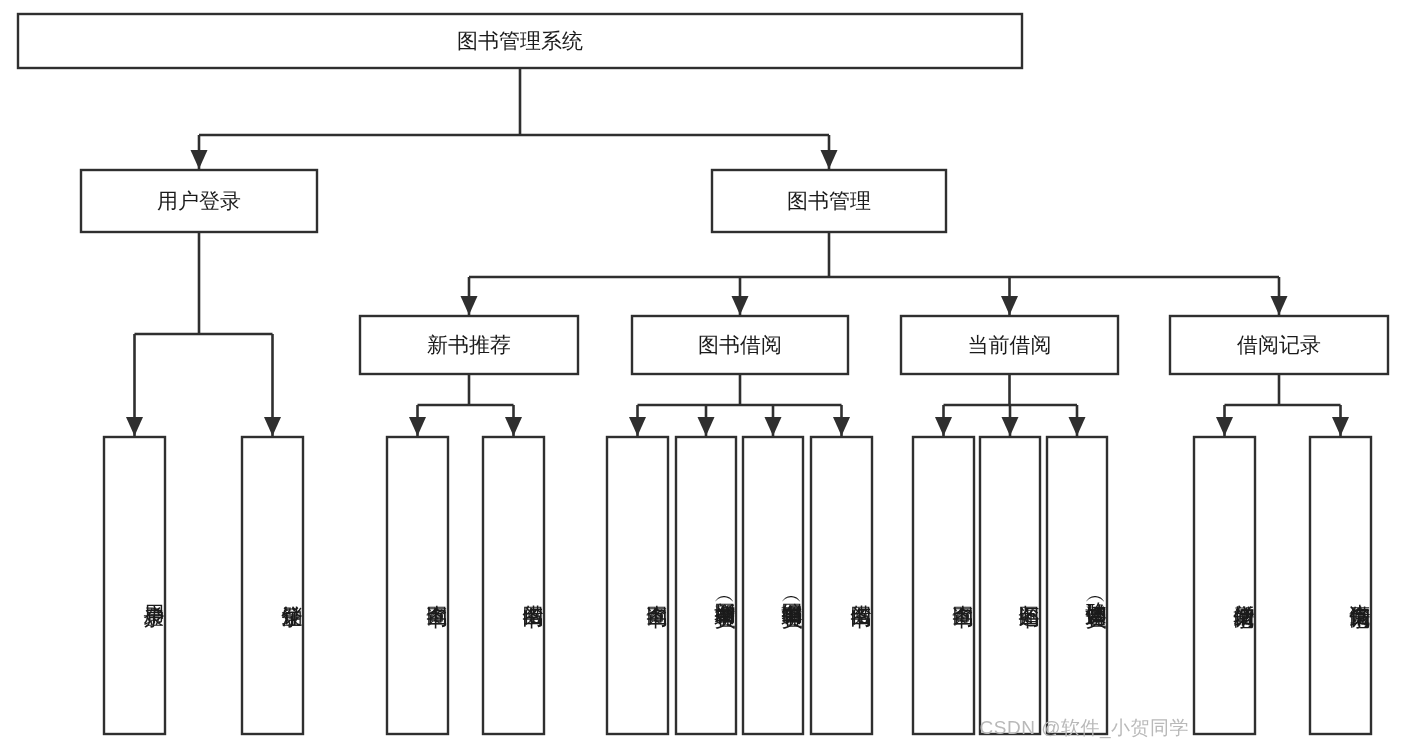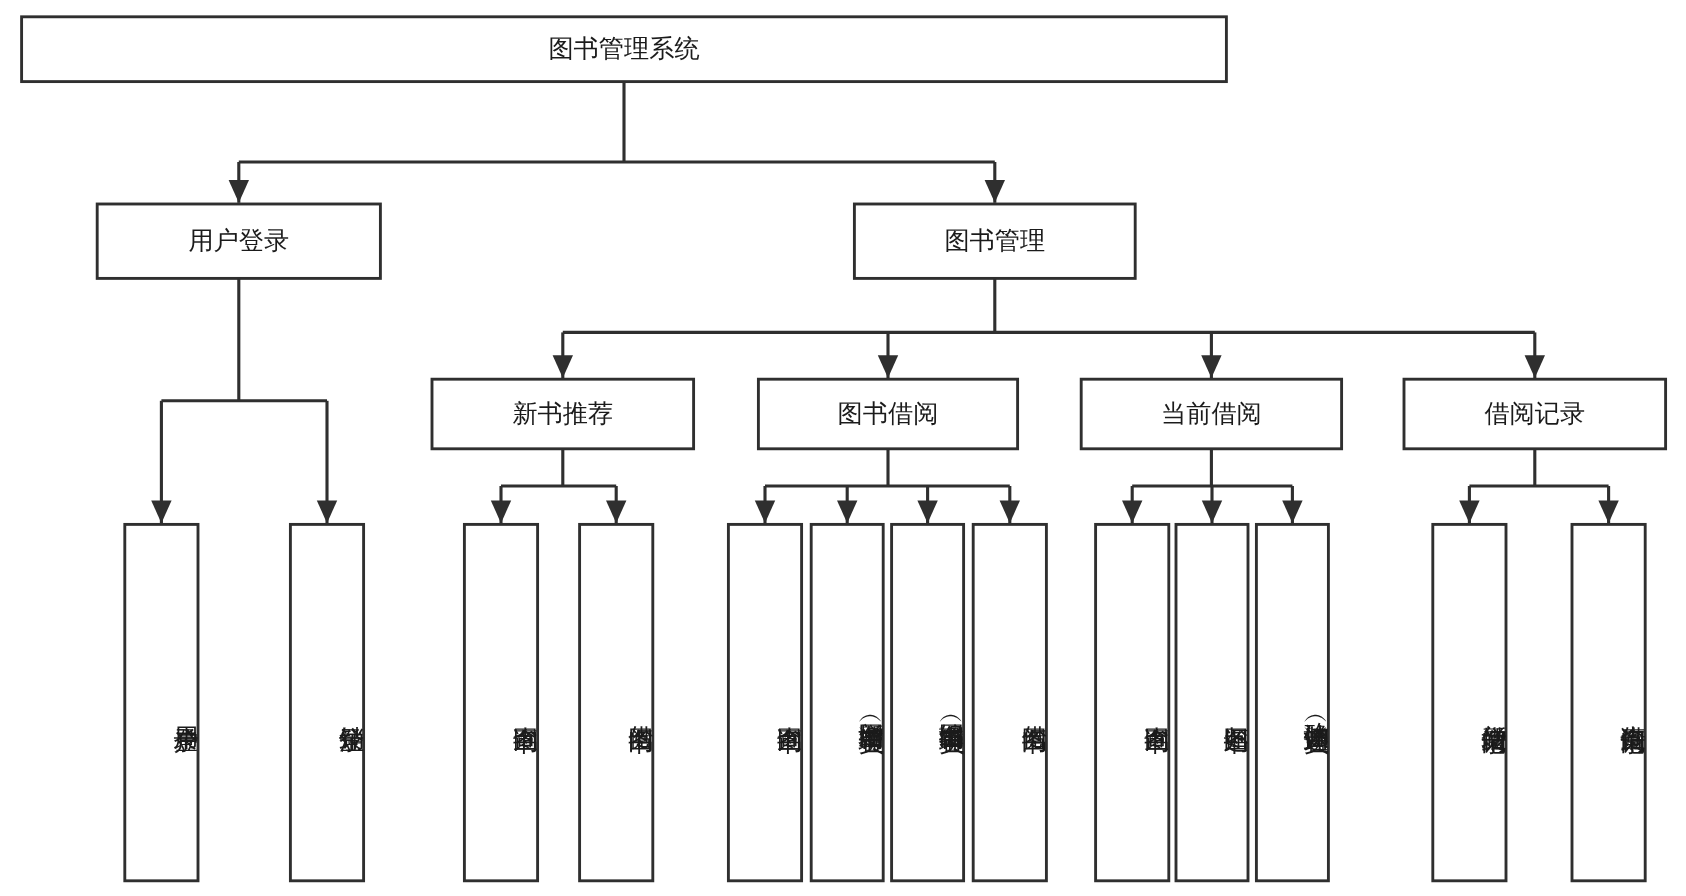--- a/index.html
+++ b/index.html
@@ -179,14 +179,15 @@
       <div class="node-label-v" style="left: 676px; top: 453px; width: 60px; height: 273px;">新增图书（管理员）</div>
       <div class="node-label-v" style="left: 743px; top: 453px; width: 60px; height: 273px;">编辑图书（管理员）</div>
       <div class="node-label-v" style="left: 811px; top: 453px; width: 61px; height: 273px;">借阅图书</div>
       <div class="node-label-v" style="left: 913px; top: 453px; width: 61px; height: 273px;">查询图书</div>
       <div class="node-label-v" style="left: 980px; top: 453px; width: 60px; height: 273px;">归还图书</div>
       <div class="node-label-v" style="left: 1047px; top: 453px; width: 60px; height: 273px;">确认归还（管理员）</div>
       <div class="node-label-v" style="left: 1194px; top: 453px; width: 61px; height: 273px;">新增借阅记录</div>
       <div class="node-label-v" style="left: 1310px; top: 453px; width: 61px; height: 273px;">查询借阅记录</div>
     </div>
 
+  <div class="watermark">CSDN @软件_小贺同学</div>
 
 </div>
 
 </body></html>

